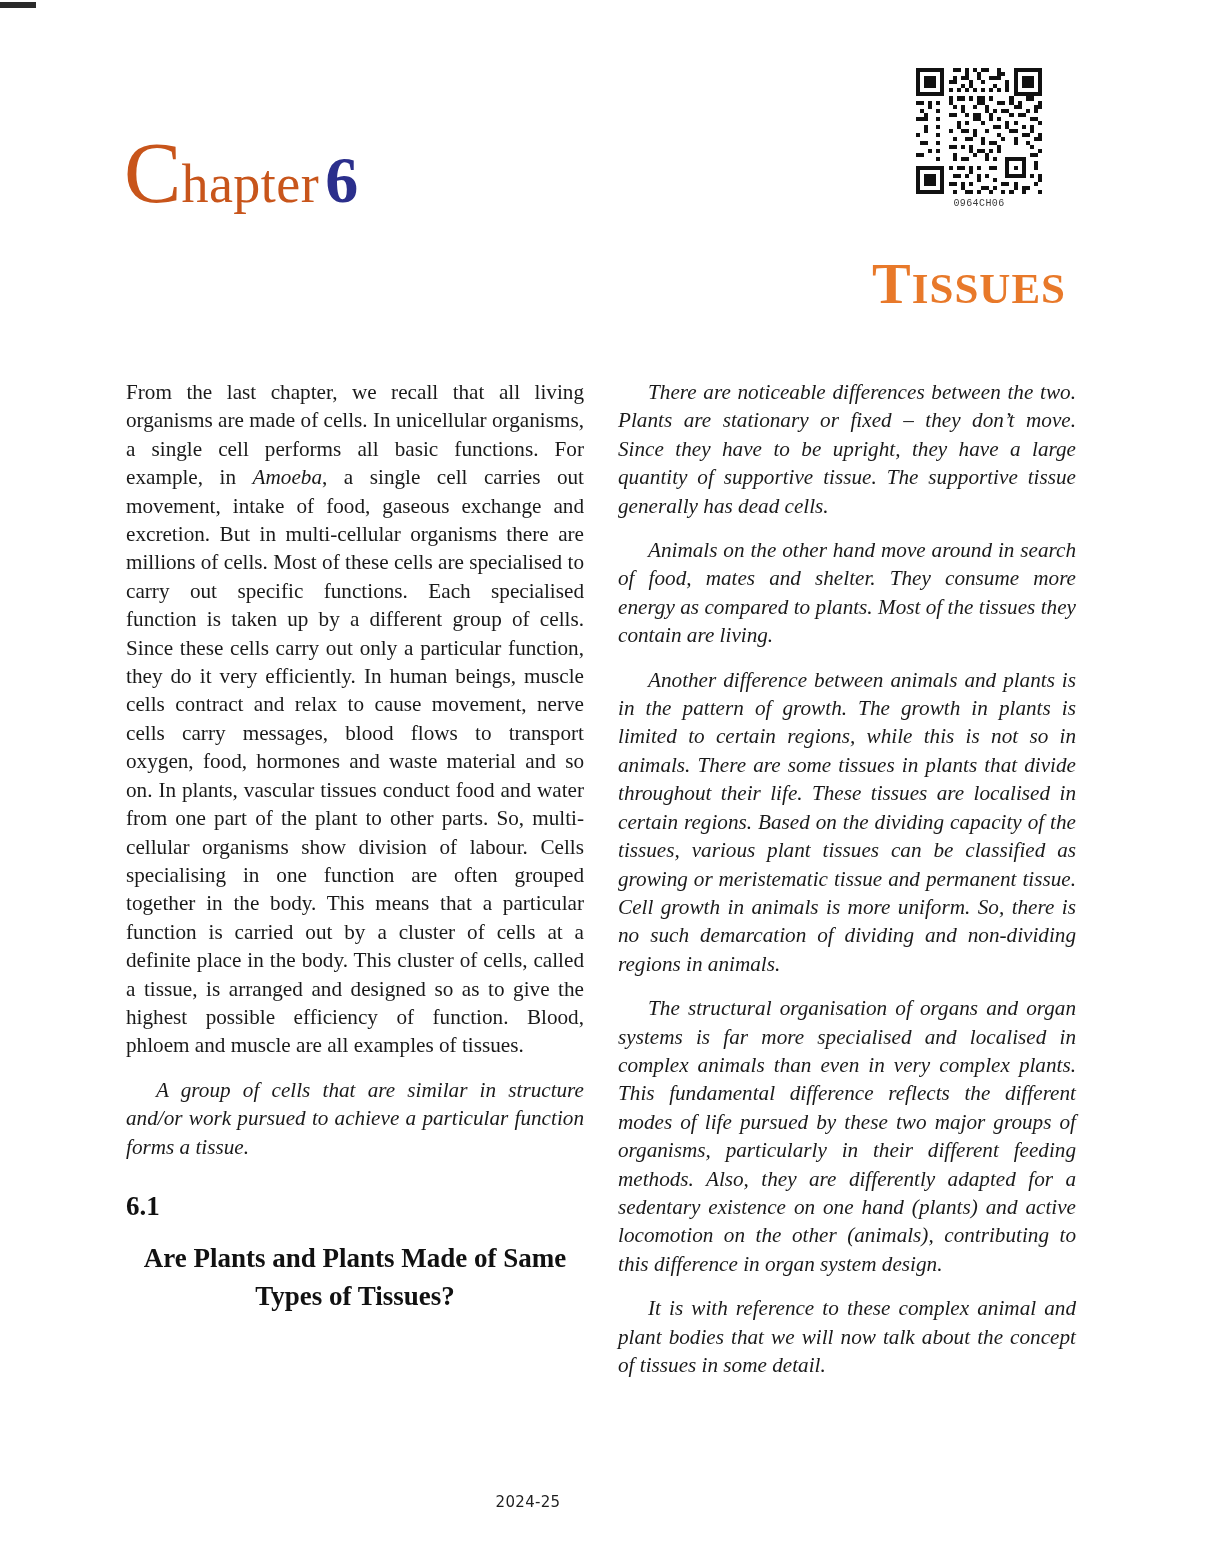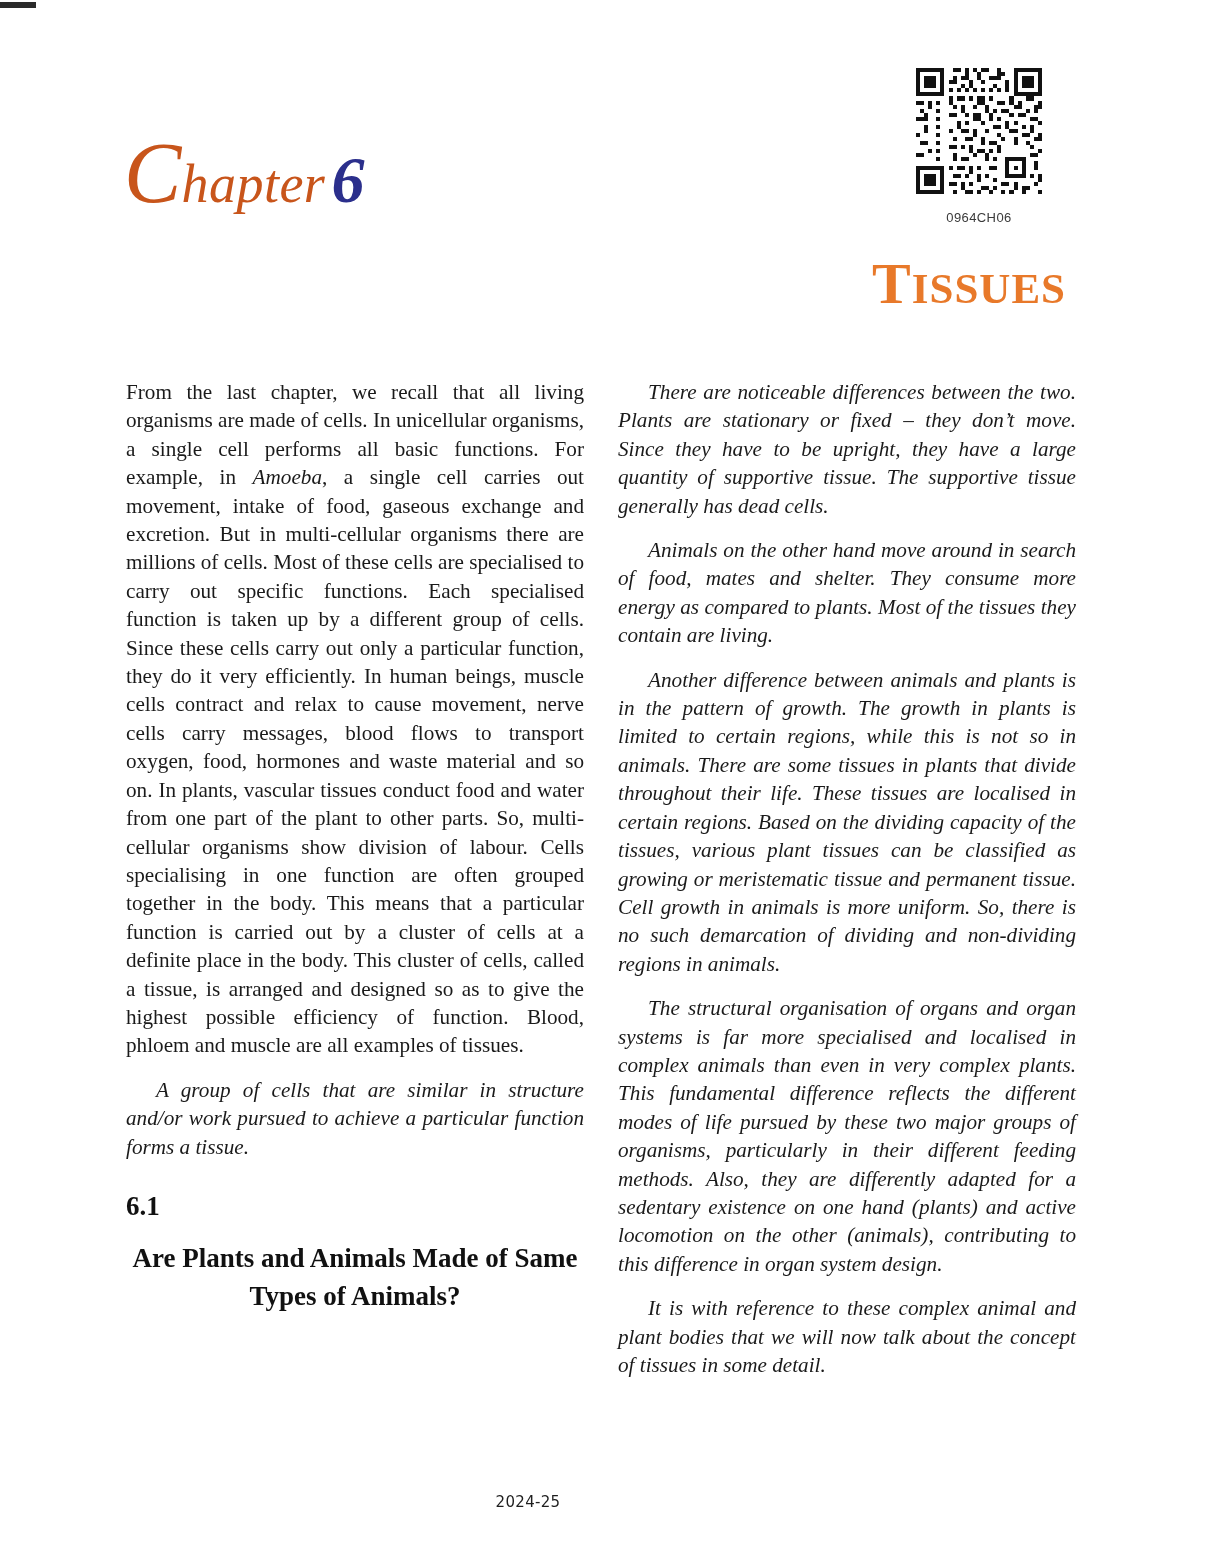--- a/index.html
+++ b/index.html
@@ -39,21 +39,20 @@
     width: 1224px;
     height: 350px;
   }
 
   .chapter-line {
     position: absolute;
     left: 124px;
     top: 130px;
     white-space: nowrap;
     line-height: 1;
-    font-style: italic;
   }
   .chapter-c {
     font-family: "Liberation Serif", "DejaVu Serif", serif;
     font-size: 86px;
     color: #C8551B;
     vertical-align: baseline;
   }
   .chapter-word {
     font-family: "Liberation Serif", "DejaVu Serif", serif;
     font-size: 54px;
@@ -76,25 +75,25 @@
     width: 156px;
     text-align: center;
   }
   .qr-img {
     width: 134px;
     height: 134px;
     margin: 0 auto;
     display: block;
   }
   .qr-caption {
-    font-family: Liberation Sans, sans-serif;
-    font-size: 13px;
+    font-family: Liberation Mono, monospace;
+    font-size: 10px;
     color: #3a3a3a;
     letter-spacing: 0.4px;
-    margin-top: 12px;
+    margin-top: 0;
   }
 
   
   .chapter-title {
     position: absolute;
     right: 158px;
     top: 255px;
     font-family: "Liberation Serif", "DejaVu Serif", serif;
     font-weight: bold;
     color: #E8792A;
@@ -355,21 +354,21 @@
   <div class="body-cols">
 
     <div class="col">
       <div>
           <p class="para"><span>From the last chapter, we recall that all living organisms are made of cells. In unicellular organisms, a single cell performs all basic functions. For example, in </span><span class="sci">Amoeba</span><span>, a single cell carries out movement, intake of food, gaseous exchange and excretion. But in multi-cellular organisms there are millions of cells. Most of these cells are specialised to carry out specific functions. Each specialised function is taken up by a different group of cells. Since these cells carry out only a particular function, they do it very efficiently. In human beings, muscle cells contract and relax to cause movement, nerve cells carry messages, blood flows to transport oxygen, food, hormones and waste material and so on. In plants, vascular tissues conduct food and water from one part of the plant to other parts. So, multi-cellular organisms show division of labour. Cells specialising in one function are often grouped together in the body. This means that a particular function is carried out by a cluster of cells at a definite place in the body. This cluster of cells, called a tissue, is arranged and designed so as to give the highest possible efficiency of function. Blood, phloem and muscle are all examples of tissues.</span></p>
           <p class="para indent"><span>A group of cells that are similar in structure and/or work pursued to achieve a particular function forms a tissue.</span></p>
         </div>
 
       <div class="section-heading">
         <span class="sec-num">6.1</span>
-        <span class="sec-text">Are Plants and Animals Made of Same Types of Animals?</span>
+        <span class="sec-text">Are Plants and Plants Made of Same Types of Tissues?</span>
       </div>
 
     </div>
 
     <div class="col">
       <div>
           <p class="para indent"><span>There are noticeable differences between the two. Plants are stationary or fixed – they don’t move. Since they have to be upright, they have a large quantity of supportive tissue. The supportive tissue generally has dead cells.</span></p>
           <p class="para indent"><span>Animals on the other hand move around in search of food, mates and shelter. They consume more energy as compared to plants. Most of the tissues they contain are living.</span></p>
           <p class="para indent"><span>Another difference between animals and plants is in the pattern of growth. The growth in plants is limited to certain regions, while this is not so in animals. There are some tissues in plants that divide throughout their life. These tissues are localised in certain regions. Based on the dividing capacity of the tissues, various plant tissues can be classified as growing or meristematic tissue and permanent tissue. Cell growth in animals is more uniform. So, there is no such demarcation of dividing and non-dividing regions in animals.</span></p>
           <p class="para indent"><span>The structural organisation of organs and organ systems is far more specialised and localised in complex animals than even in very complex plants. This fundamental difference reflects the different modes of life pursued by these two major groups of organisms, particularly in their different feeding methods. Also, they are differently adapted for a sedentary existence on one hand (plants) and active locomotion on the other (animals), contributing to this difference in organ system design.</span></p>

